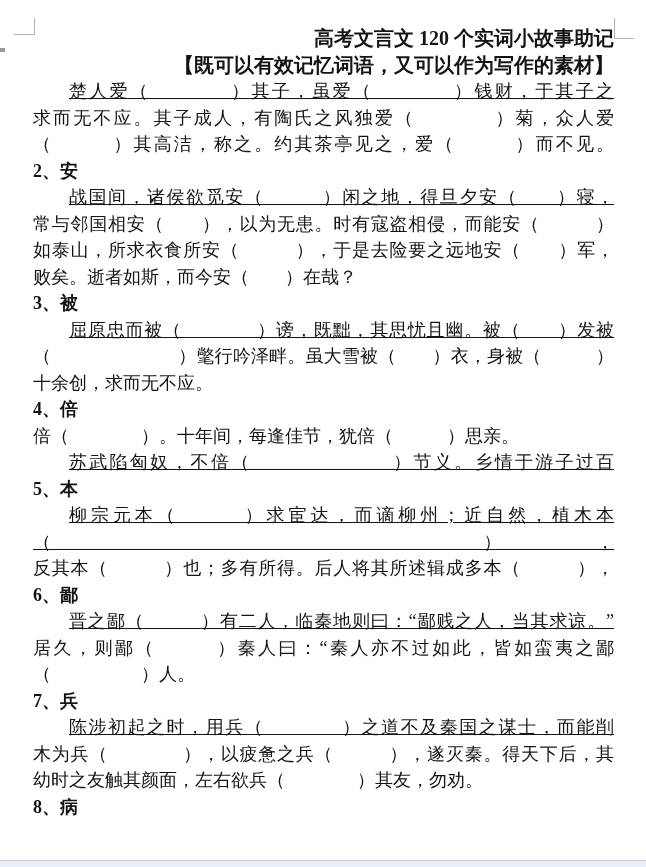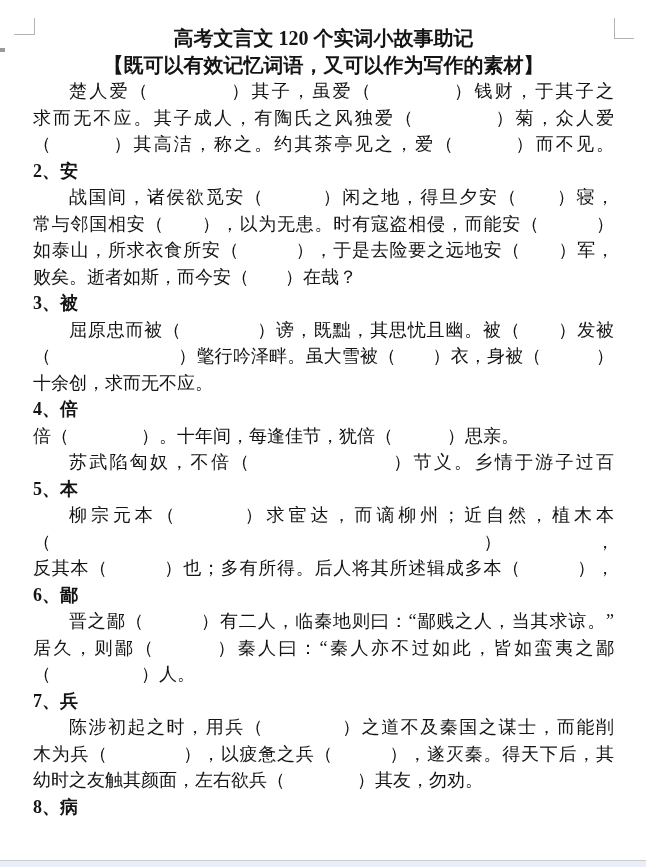--- a/index.html
+++ b/index.html
@@ -10,36 +10,36 @@
     overflow:hidden;
     font-family:"Liberation Serif","DejaVu Serif",serif;
     color:#141414;
   }
   .doc {
     position:absolute;
     left:33px; top:25px;
     width:581px;
   }
   .title-line {
-    text-align:center;
+    text-align:right;
     font-weight:bold;
     font-size:20px;
     line-height:26.5px;
     white-space:nowrap;
   }
   .heading {
     font-weight:bold;
     font-size:18px;
     line-height:26.5px;
   }
   .line {
     font-size:18px;
     line-height:26.5px;
   }
-  .line.indent { text-indent:36px; }
+  .line.indent { text-indent:36px;text-decoration:underline; }
   .line.full {
     text-align:justify;
     text-align-last:justify;
   }
   
   .crop { position:absolute; }
   .crop-tl {
     left:14px; top:18px; width:20px; height:16px;
     border-right:1px solid #b2b2b2;
     border-bottom:1px solid #b2b2b2;

